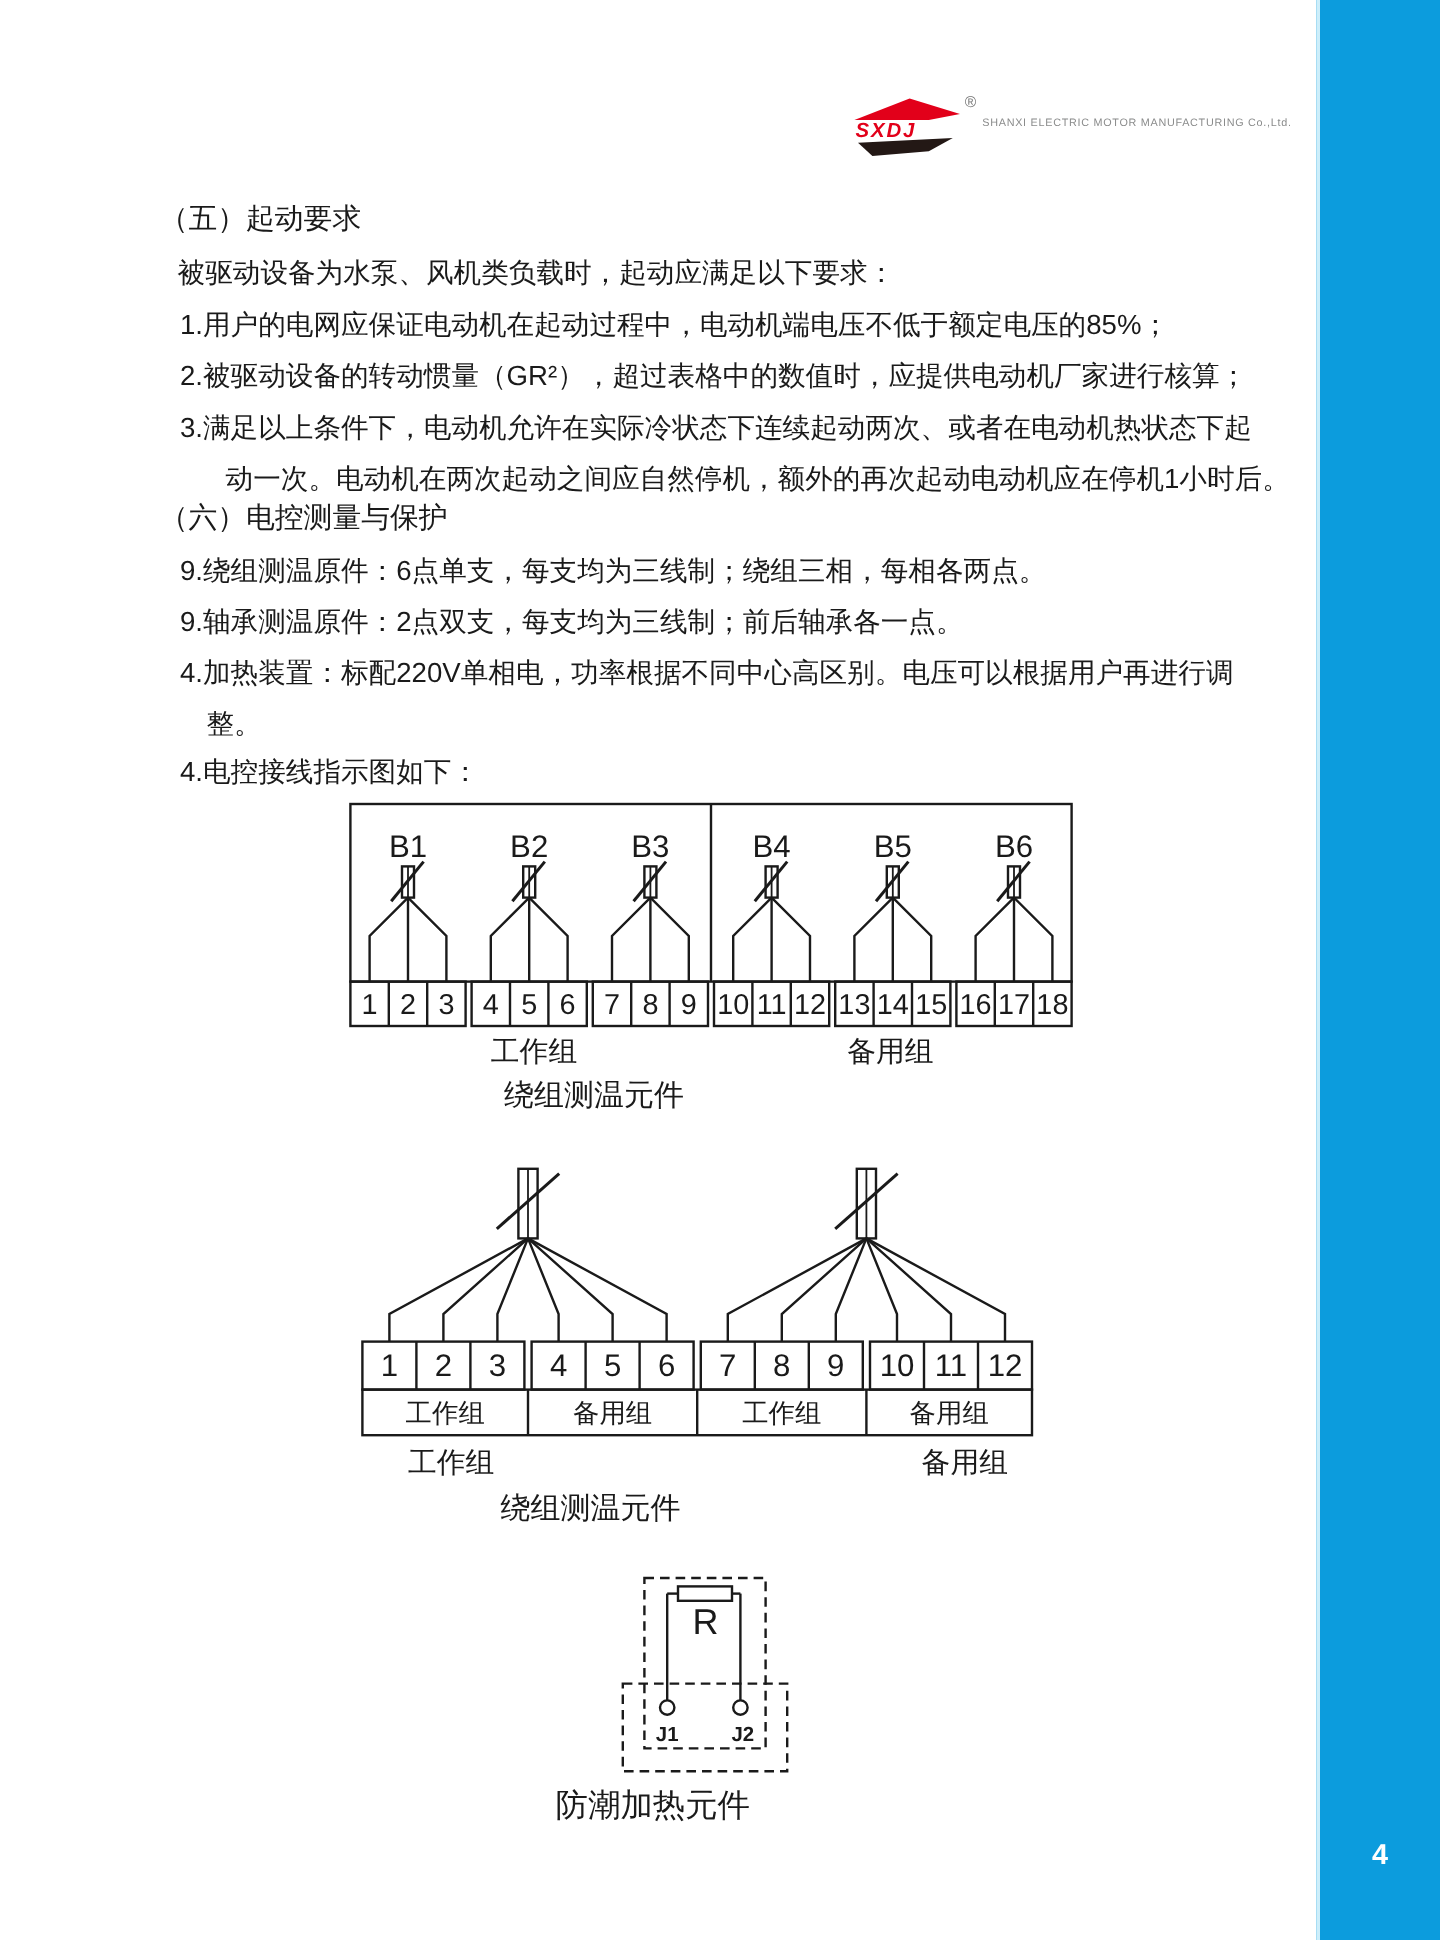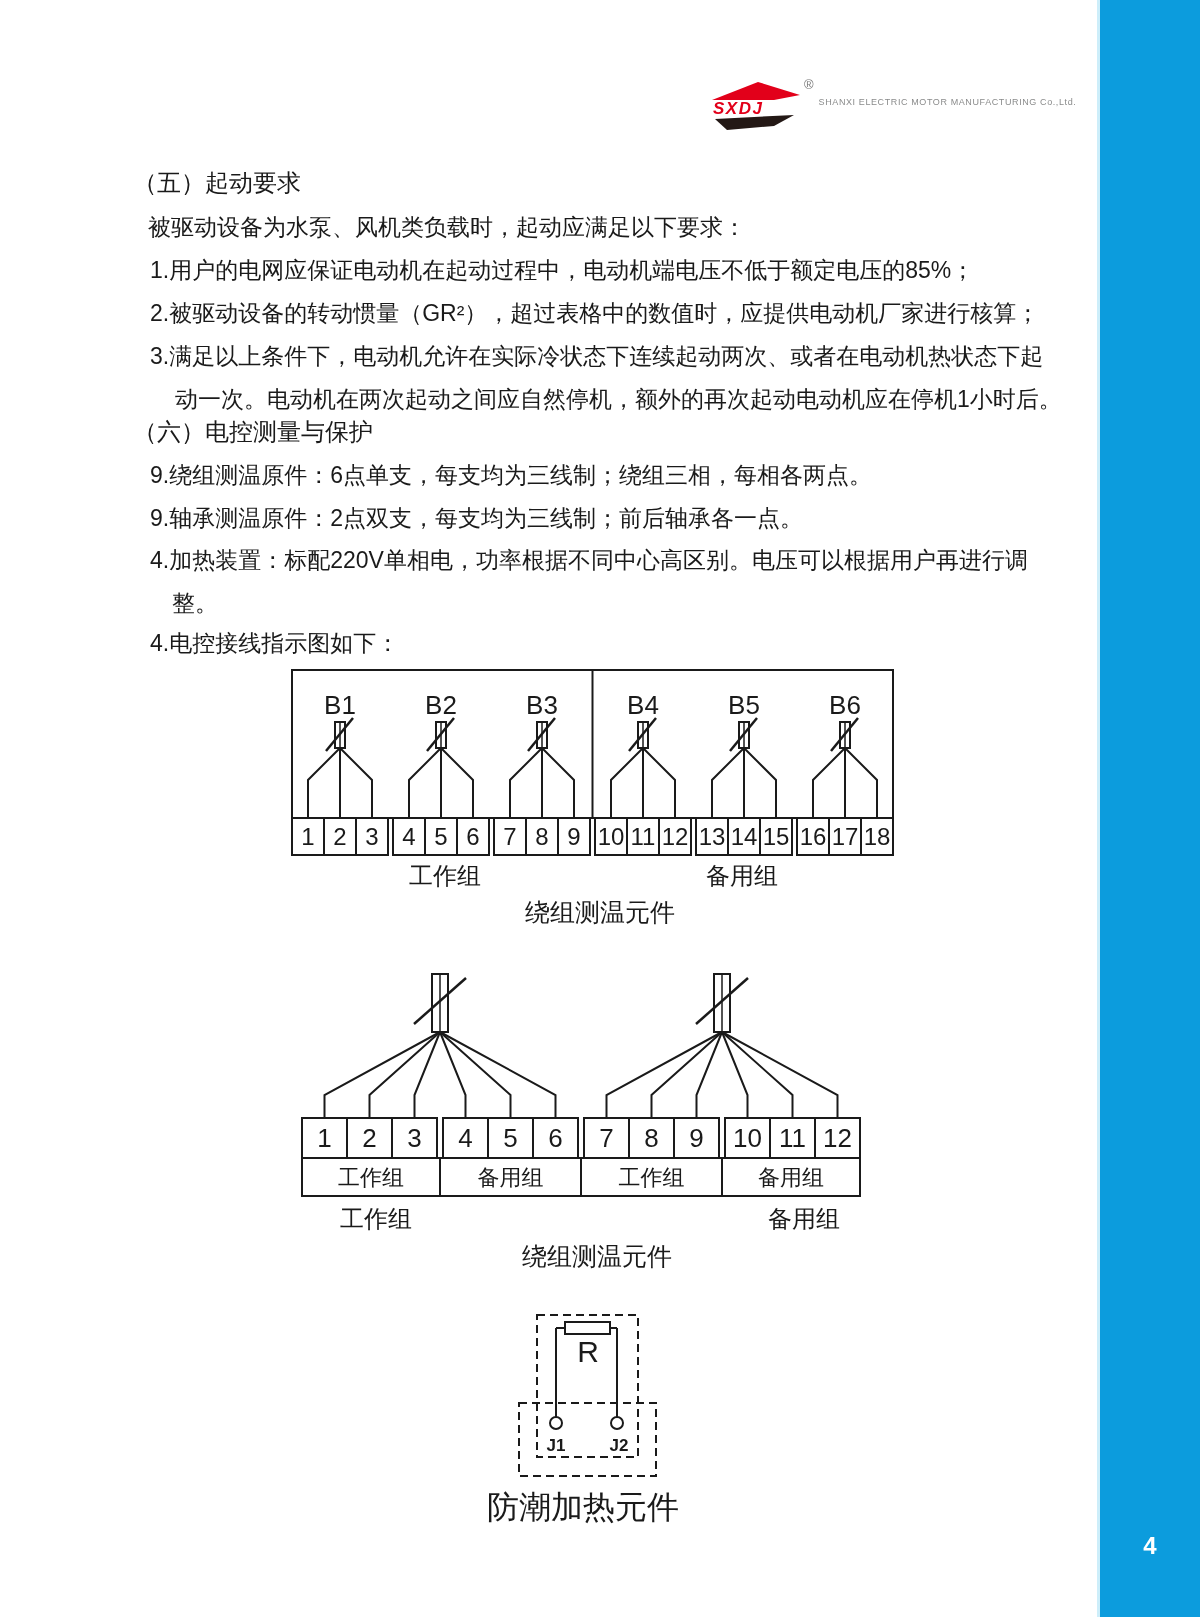--- a/index.html
+++ b/index.html
@@ -17,21 +17,21 @@
   .reg{font-size:13px;color:#777;margin:0 5px 0 2px;line-height:1;}
   .company{margin-top:6px;}
   .company-cn{font-size:25px;font-weight:bold;letter-spacing:1px;color:#1a1a1a;white-space:nowrap;}
   .company-en{font-size:9px;color:#8a8b8b;letter-spacing:0.6px;margin-top:13px;white-space:nowrap;}
   
   .t{position:absolute;font-size:23px;white-space:nowrap;line-height:30px;}
   .t.bold{font-weight:normal;font-size:24px;}
   
   .dsvg{position:absolute;}
   .dlabel{position:absolute;font-size:24px;text-align:center;white-space:nowrap;}
-  .dcaption{position:absolute;font-size:25px;text-align:center;white-space:nowrap;}
+  .dcaption{position:absolute;font-size:25px;text-align:left;white-space:nowrap;}
 </style>
 </head>
 <body>
 
 <div class="band" style="background: rgb(12, 156, 221);">
   <div class="pagenum">4</div>
 </div>
 
 <header class="logo">
   <svg class="emblem" viewBox="0 0 92 54">
@@ -43,21 +43,21 @@
   <div class="company">
     <div class="company-en">SHANXI ELECTRIC MOTOR MANUFACTURING Co.,Ltd.</div>
   </div>
 </header>
 
 <div class="t bold" style="left:133px;top:168px">（五）起动要求</div>
 <div class="t" style="left:148px;top:212px">被驱动设备为水泵、风机类负载时，起动应满足以下要求：</div>
 <div class="t" style="left:150px;top:255px">1.用户的电网应保证电动机在起动过程中，电动机端电压不低于额定电压的85%；</div>
 <div class="t" style="left:150px;top:298px">2.被驱动设备的转动惯量（GR²），超过表格中的数值时，应提供电动机厂家进行核算；</div>
 <div class="t" style="left:150px;top:341px">3.满足以上条件下，电动机允许在实际冷状态下连续起动两次、或者在电动机热状态下起</div>
-<div class="t" style="left:175px;top:384px">动一次。电动机在两次起动之间应自然停机，额外的再次起动电动机应在停机1小时后。</div>
+<div class="t" style="left:188px;top:384px">动一次。电动机在两次起动之间应自然停机，额外的再次起动电动机应在停机1小时后。</div>
 <div class="t bold" style="left:133px;top:417px">（六）电控测量与保护</div>
 <div class="t" style="left:150px;top:460px">9.绕组测温原件：6点单支，每支均为三线制；绕组三相，每相各两点。</div>
 <div class="t" style="left:150px;top:503px">9.轴承测温原件：2点双支，每支均为三线制；前后轴承各一点。</div>
 <div class="t" style="left:150px;top:545px">4.加热装置：标配220V单相电，功率根据不同中心高区别。电压可以根据用户再进行调</div>
 <div class="t" style="left:172px;top:588px">整。</div>
 <div class="t" style="left:150px;top:628px">4.电控接线指示图如下：</div>
 
 <svg id="diagram1" class="dsvg" style="left:287px;top:660px" width="620" height="200">
     <rect x="5" y="10" width="601" height="148" fill="none" stroke="#1a1a1a" stroke-width="2"></rect>
     <line x1="305.5" y1="10" x2="305.5" y2="158" stroke="#1a1a1a" stroke-width="2"></line>
@@ -207,13 +207,13 @@
     <line x1="56" y1="58" x2="65" y2="58" stroke="#1a1a1a" stroke-width="2"></line>
     <line x1="110" y1="58" x2="117" y2="58" stroke="#1a1a1a" stroke-width="2"></line>
     <line x1="56" y1="58" x2="56" y2="147" stroke="#1a1a1a" stroke-width="2"></line>
     <line x1="117" y1="58" x2="117" y2="147" stroke="#1a1a1a" stroke-width="2"></line>
     <circle cx="56" cy="153" r="6" fill="#fff" stroke="#1a1a1a" stroke-width="2"></circle>
     <circle cx="117" cy="153" r="6" fill="#fff" stroke="#1a1a1a" stroke-width="2"></circle>
     <text x="88" y="92" text-anchor="middle" font-size="30" fill="#1a1a1a" font-family="&quot;Liberation Sans&quot;, sans-serif" font-weight="normal">R</text>
     <text x="56" y="181" text-anchor="middle" font-size="17" fill="#1a1a1a" font-family="&quot;Liberation Sans&quot;, sans-serif" font-weight="bold">J1</text>
     <text x="119" y="181" text-anchor="middle" font-size="17" fill="#1a1a1a" font-family="&quot;Liberation Sans&quot;, sans-serif" font-weight="bold">J2</text>
   </svg>
-<div class="dcaption" style="left:463px;top:1486px;width:240px;font-size:32px">防潮加热元件</div>
+<div class="dcaption" style="left:463px;top:1486px;width:240px;font-size:27px">防潮加热元件</div>
 
 </body></html>

